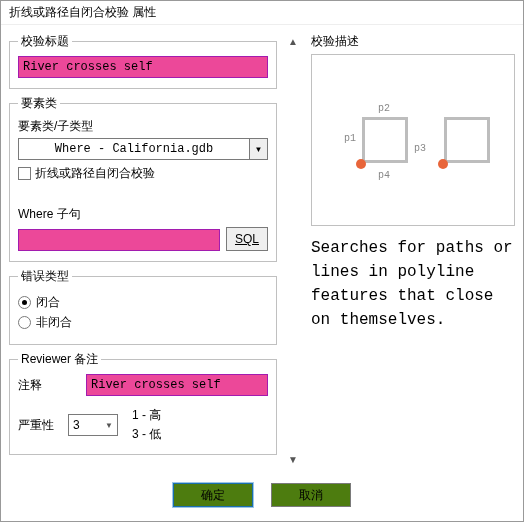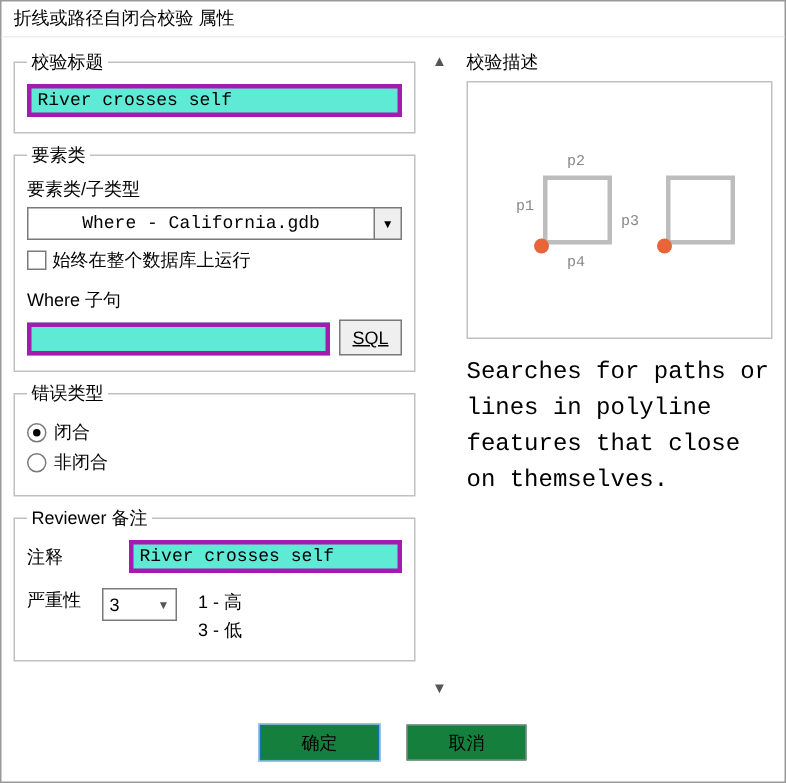--- a/index.html
+++ b/index.html
@@ -62,26 +62,26 @@
     border: 1px solid #c0c0c0;
     margin: 0;
     padding: 6px 8px 10px 8px;
   }
   legend {
     padding: 0 3px;
     font-size: 12px;
   }
   .text-input {
     width: 100%;
-    border: 3px solid #a21caf;
+    border: 1px solid #a21caf;
     height: 22px;
     padding: 2px 4px;
     font-family: "Courier New", monospace;
     font-size: 12px;
-    background: #5eead4;
+    background: #ec4899;
   }
   .field-label {
     font-size: 12px;
     margin-bottom: 3px;
   }
   .dropdown-row {
     display: flex;
   }
   .dropdown {
     flex: 1;
@@ -158,21 +158,21 @@
   }
   .note-row {
     display: flex;
     align-items: center;
     gap: 26px;
   }
   .note-row .label { flex: 0 0 42px; }
   .note-row .text-input { flex: 1; }
   .sev-row {
     display: flex;
-    align-items: flex-start;
+    align-items: center;
     gap: 14px;
     margin-top: 10px;
   }
   .sev-select {
     width: 50px;
     height: 22px;
     border: 1px solid #7a7a7a;
     display: flex;
     align-items: center;
     justify-content: space-between;
@@ -225,21 +225,21 @@
   .footer {
     display: flex;
     justify-content: center;
     gap: 18px;
     padding: 10px 0 14px 0;
   }
   .dlg-btn {
     width: 80px;
     height: 24px;
     border: 1px solid #7a7a7a;
-    background: #15803d;
+    background: #4d7c0f;
     display: flex;
     align-items: center;
     justify-content: center;
     font-size: 12px;
   }
   .dlg-btn.primary {
     border: 1px solid #1a6fb0;
     outline: 1px solid #9cc6e6;
   }
 </style>
@@ -262,23 +262,23 @@
         <legend>要素类</legend>
         <div class="field-label">要素类/子类型</div>
         <div class="dropdown-row">
           <div class="dropdown">Where - California.gdb</div>
           <div class="dropdown-btn">
             <span>▼</span>
           </div>
         </div>
         <div class="checkbox-row">
           <div class="checkbox"></div>
-          <span>始终在整个数据库上运行</span>
-        </div>
-        <div class="field-label" style="margin-top:10px">Where 子句</div>
+          <span>折线或路径自闭合校验</span>
+        </div>
+        <div class="field-label" style="margin-top:24px">Where 子句</div>
         <div class="where-row">
           <input class="text-input" type="text" value="" style="">
           <div class="sql-btn">SQL</div>
         </div>
       </fieldset>
 
       <fieldset>
         <legend>错误类型</legend>
         <div class="radio-row">
           <div class="radio checked"></div>

